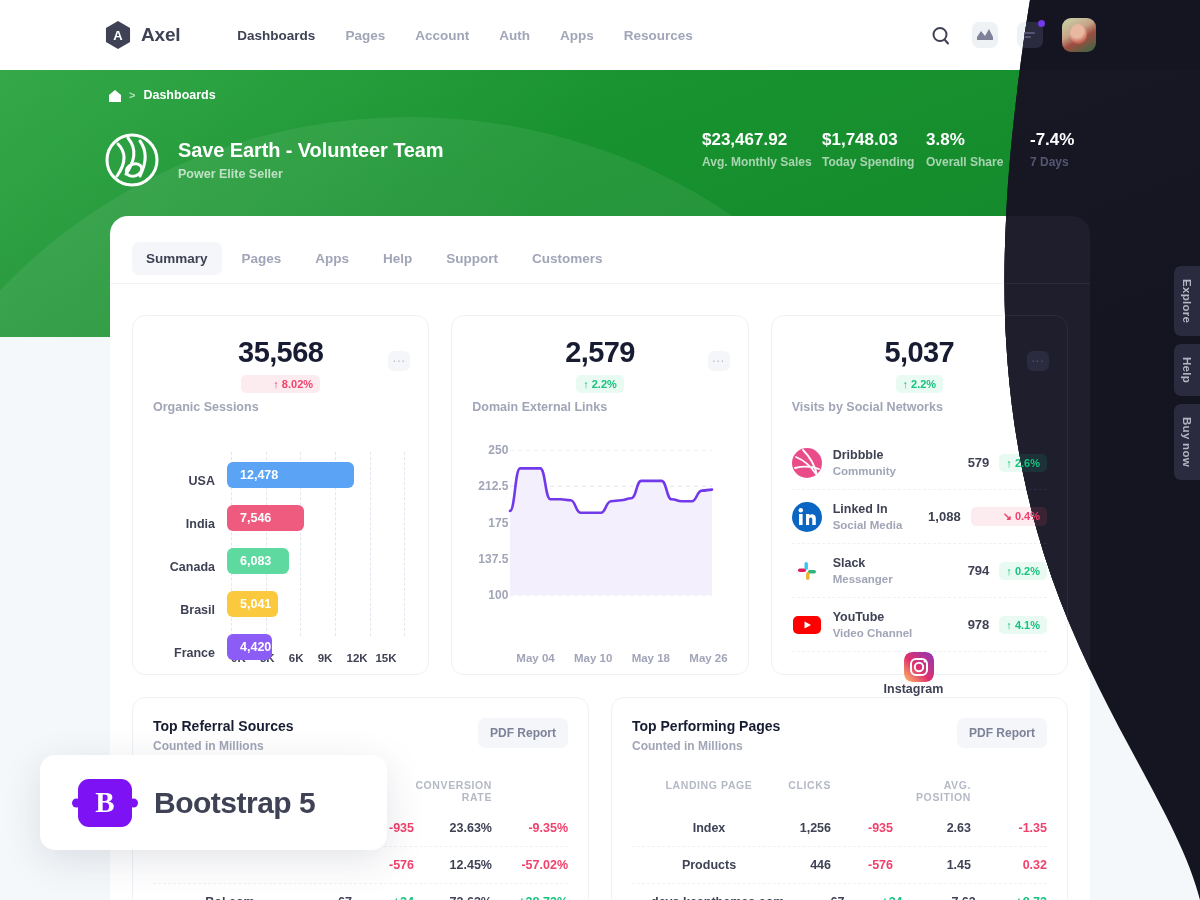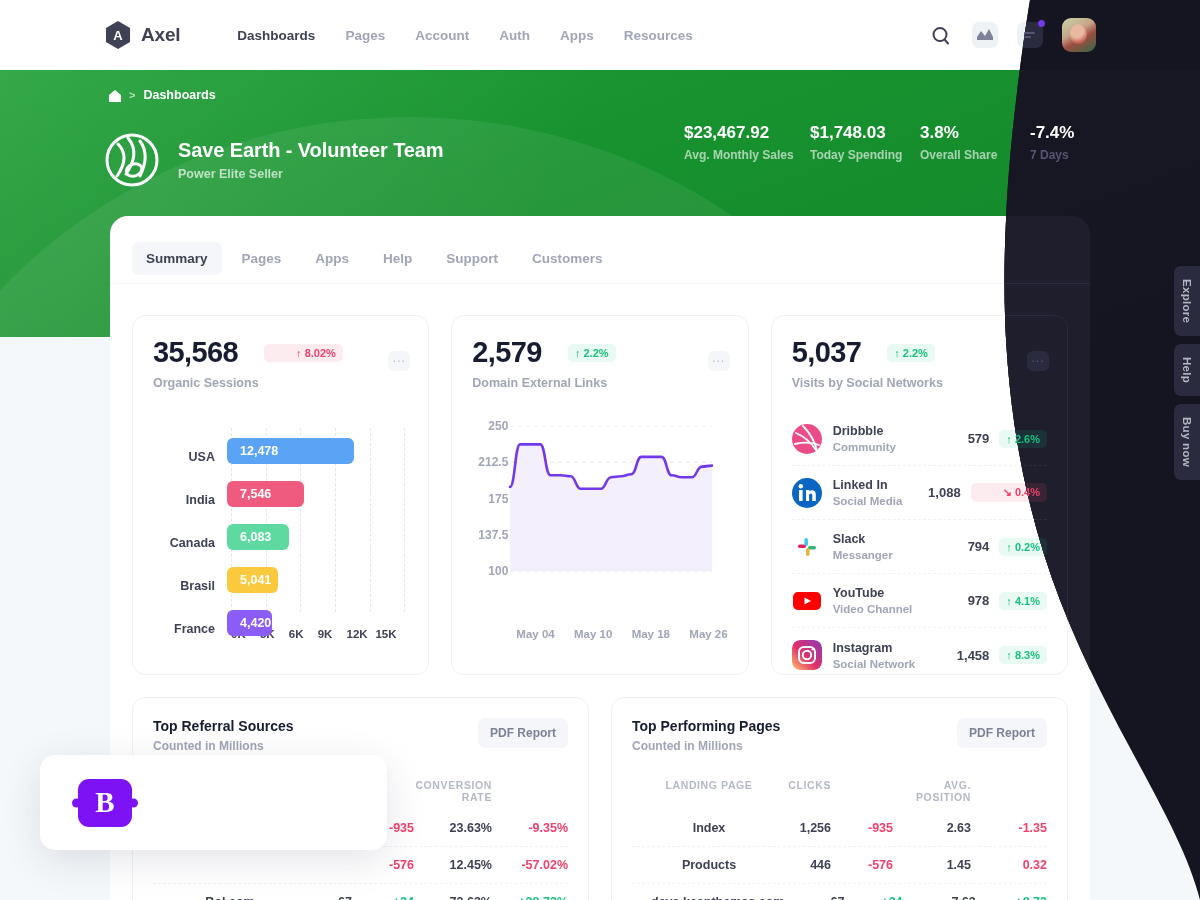--- a/index.html
+++ b/index.html
@@ -72,42 +72,42 @@
     gap: 8px; font-size: 12.5px; font-weight: bold; color: #ffffff; z-index: 2;
   }
   .home-icon { display:inline-block; width: 13px; height: 13px; }
   .crumb-sep { color: rgba(255,255,255,0.65); font-size: 11px; }
 
   .hero-main { position: absolute; left: 104px; top: 62px; display: flex; align-items: center; gap: 18px; z-index: 2; }
   .team-logo { width: 56px; height: 56px; }
   .team-title { font-size: 20px; font-weight: bold; color: #fff; letter-spacing: -0.1px; }
   .team-sub { font-size: 12.5px; font-weight: bold; color: rgba(255,255,255,0.68); margin-top: 5px; }
 
-  .hero-stats { position: absolute; right: 66px; top: 53px; display: flex; gap: 6px; z-index: 2; }
+  .hero-stats { position: absolute; right: 66px; top: 60px; display: flex; gap: 0; z-index: 2; }
   .stat { width: 104px; }
   .stat.wide { width: 120px; }
   .stat-val { font-size: 17px; font-weight: bold; color: #fff; white-space: nowrap; }
   .stat-lbl { font-size: 12px; font-weight: bold; color: rgba(255,255,255,0.62); margin-top: 5px; white-space: nowrap; }
 
   
   .sheet {
     position: absolute; top: 216px; left: 110px; width: 980px; min-height: 760px;
     background: #fff; border-radius: 18px 18px 0 0;
   }
   .tabs { display: flex; align-items: center; gap: 6px; padding: 18px 22px 0 22px; border-bottom: 1px solid #f1f3f7; height: 68px; }
   .tab { font-size: 13.5px; font-weight: bold; color: #a1a5b7; padding: 9px 14px; border-radius: 7px; white-space: nowrap; }
   .tab.active { color: #3f4254; background: #f4f6f9; }
 
   
   .cards-row { display: flex; gap: 22px; padding: 31px 22px 0 22px; }
   .card {
     background: #fff; border: 1px solid #eef1f6; border-radius: 13px;
     padding: 20px 20px 18px 20px; position: relative; flex: 1 1 0; height: 360px;
   }
-  .card-num-line { display: flex; align-items: center; gap: 26px; }
+  .card-num-line { display: flex; align-items: center; gap: 6px; flex-direction: column; }
   .card-num { font-size: 29px; font-weight: bold; color: #181c32; letter-spacing: -0.6px; }
   .pill { font-size: 11px; font-weight: bold; padding: 3px 7px; border-radius: 5px; white-space: nowrap; }
   .pill.up { color: #17c27f; background: #e8faf2; }
   .pill.down { color: #f1416c; background: #fdecef; padding-left: 32px; }
   .card-sub { font-size: 12.5px; font-weight: bold; color: #a1a5b7; margin-top: 7px; }
   .dots-btn {
     position: absolute; right: 18px; top: 35px; width: 22px; height: 20px;
     border-radius: 6px; background: #f4f6f9; color: #b5b9c6;
     font-size: 12px; line-height: 14px; text-align: center; letter-spacing: 1px;
   }
@@ -128,21 +128,21 @@
   
   .linechart { margin-top: 36px; position: relative; height: 214px; }
   .lc-ylabels { position: absolute; left: 0; top: 0; width: 36px; height: 186px; }
   .lc-yl { position: absolute; right: 0; font-size: 12px; font-weight: bold; color: #a1a5b7; transform: translateY(-50%); }
   .lc-xlabels { position: absolute; left: 44px; right: 0; bottom: 0; display: flex; justify-content: space-between; }
   .lc-xl { font-size: 11.5px; font-weight: bold; color: #a1a5b7; }
 
   
   .slist { margin-top: 22px; }
   .srow { display: flex; align-items: center; height: 54px; border-bottom: 1px dashed #eef1f6; }
-  .srow:last-child { border-bottom: none; }
+  .srow:last-child { border-bottom: none; flex-direction: column; }
   .sicon { width: 30px; height: 30px; border-radius: 8px; flex: 0 0 30px; display: flex; align-items: center; justify-content: center; overflow: hidden; }
   .stext { margin-left: 11px; flex: 1; }
   .sname { font-size: 12.5px; font-weight: bold; color: #3f4254; }
   .sdesc { font-size: 11.5px; font-weight: bold; color: #a1a5b7; margin-top: 3px; }
   .sval { font-size: 13px; font-weight: bold; color: #3f4254; margin-right: 10px; }
 
   
   .tables-row { display: flex; gap: 22px; padding: 22px 22px 0 22px; }
   .tcard { flex: 1 1 0; background: #fff; border: 1px solid #eef1f6; border-radius: 13px; padding: 20px 20px 0 20px; position: relative; height: 230px; overflow: hidden; }
   .tcard-title { font-size: 14px; font-weight: bold; color: #181c32; }
@@ -929,13 +929,14 @@
   </div>
 
 <div class="side-btns">
   <div class="side-btn">Explore</div>
   <div class="side-btn">Help</div>
   <div class="side-btn">Buy now</div>
 </div>
 
 <div class="bs-badge">
   <div class="bs-logo">B</div>
+  <div class="bs-text">Bootstrap 5</div>
 </div>
 
 </body></html>

